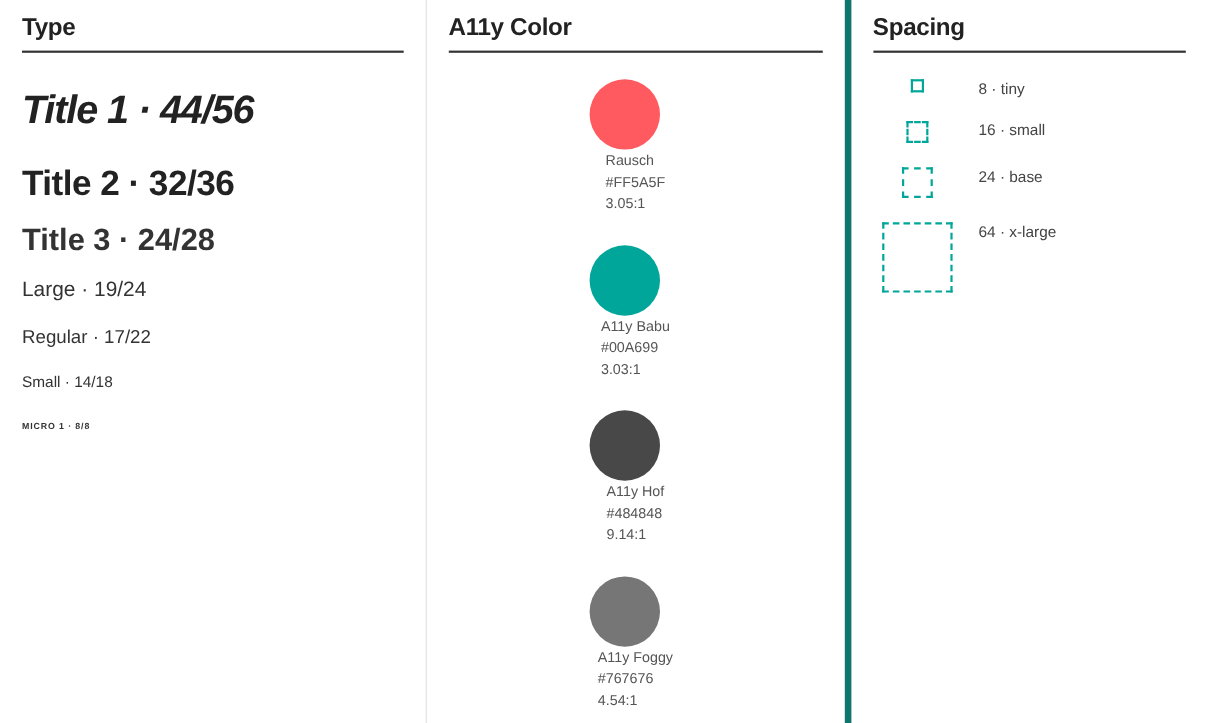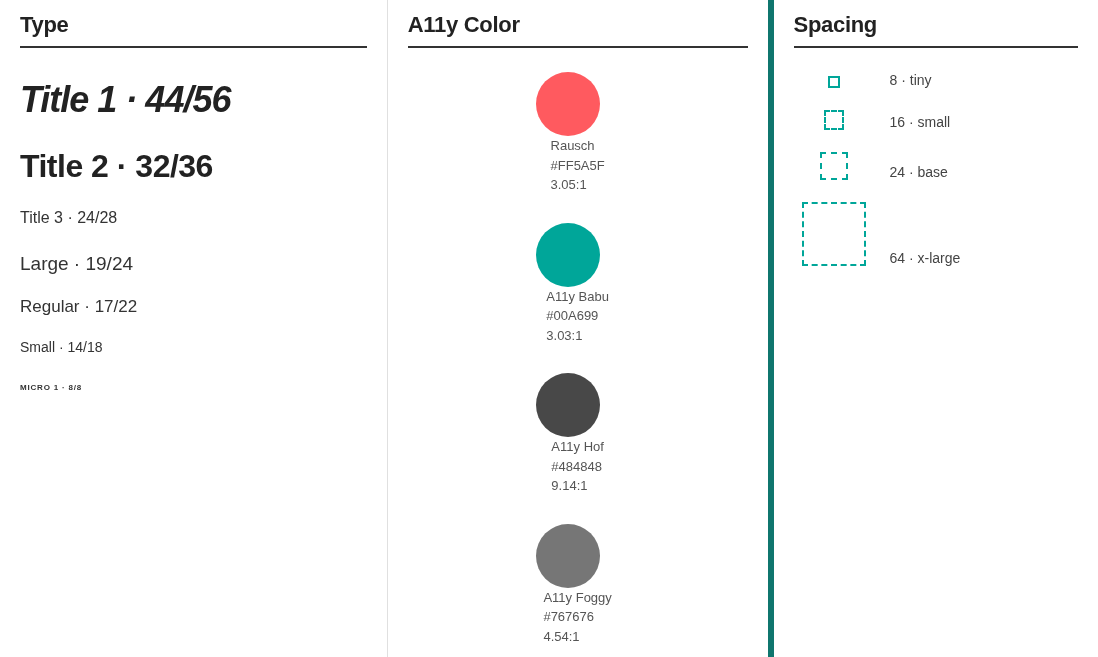--- a/index.html
+++ b/index.html
@@ -54,22 +54,22 @@
       font-style: italic;
     }
     .type-title2 {
       font-size: 32px;
       font-weight: 700;
       color: #222;
       line-height: 36px;
       letter-spacing: -0.5px;
     }
     .type-title3 {
-      font-size: 16px;
-      font-weight: 400;
+      font-size: 28px;
+      font-weight: 700;
       color: #333;
       line-height: 28px;
     }
     .type-large {
       font-size: 19px;
       font-weight: 400;
       color: #333;
       line-height: 24px;
     }
     .type-regular {
@@ -122,21 +122,21 @@
       line-height: 1.5;
     }
     .color-ratio {
       font-size: 13px;
       color: #555;
       line-height: 1.5;
     }
     
     .spacing-item {
       display: flex;
-      align-items: flex-end;
+      align-items: flex-start;
       margin-bottom: 22px;
     }
     .spacing-box-wrap {
       width: 80px;
       display: flex;
       align-items: center;
       justify-content: center;
     }
     .spacing-label {
       font-size: 14px;

